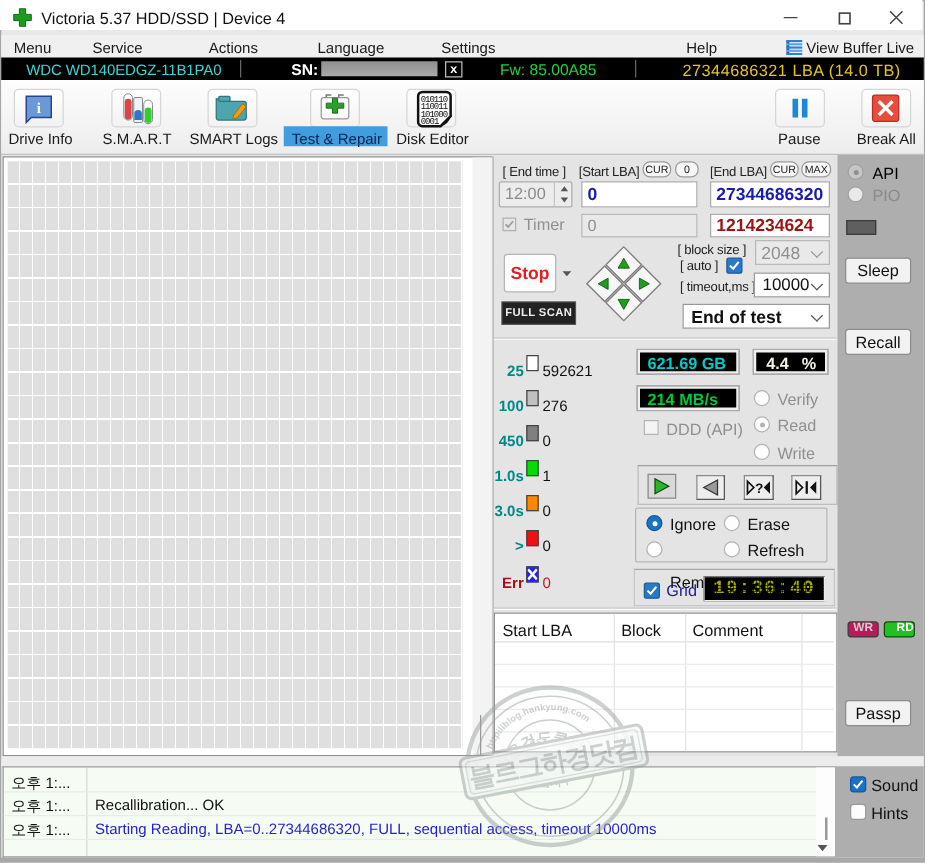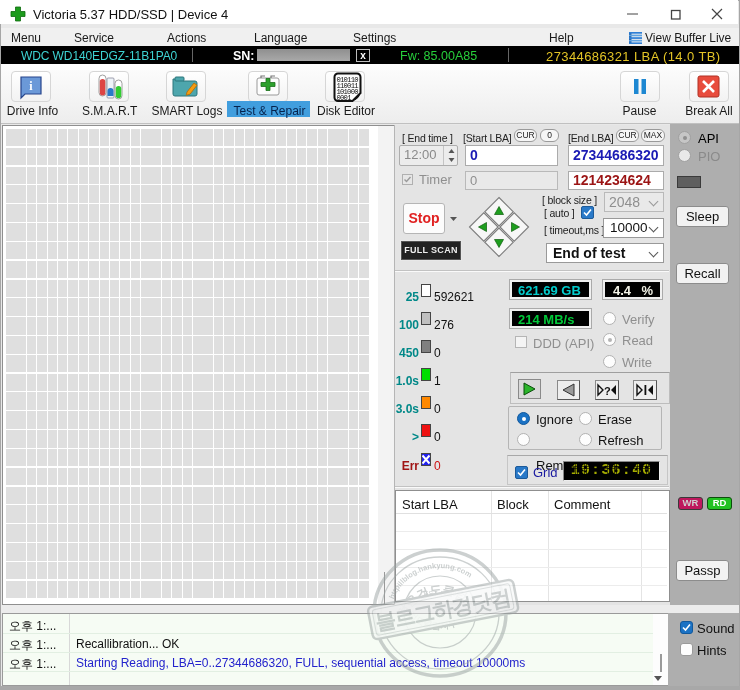--- a/index.html
+++ b/index.html
@@ -357,21 +357,21 @@
 <div class="radio" style="left:678px;top:131px;background:#c6c6c6;border-color:#a0a0a0">
     <div class="abs" style="left:3.5px;top:3.5px;width:4px;height:4px;border-radius:50%;background:#8f8f8f"></div>
   </div>
 <div class="glabel" style="left:698px;top:131px;color:#000000">API</div>
 <div class="radio" style="left:678px;top:149px;background:#e9e9e9;border-color:#a0a0a0"></div>
 <div class="glabel" style="left:698px;top:149px;color:#8a8a8a">PIO</div>
 <div class="abs" style="left:677px;top:176px;width:24px;height:12px;background:#5f5f5f;border:1px solid #3a3a3a"></div>
 <div class="btn" style="left:676px;top:206px;width:53px;height:21px;line-height:19px">Sleep</div>
 <div class="btn" style="left:676px;top:263px;width:53px;height:21px;line-height:19px">Recall</div>
 <div class="abs" style="left:678px;top:497px;width:25px;height:13px;background:#be185d;border:1.5px solid #3a3a3a;border-radius:3px;color:#cfcfcf;font-size:9.5px;font-weight:bold;text-align:center;line-height:10px">WR</div>
-<div class="abs" style="left:707px;top:497px;width:25px;height:13px;background:#22c122;border:1.5px solid #0c4d0c;border-radius:3px;color:#fff;font-size:9.5px;font-weight:bold;text-align:center;line-height:10px">RD</div>
+<div class="abs" style="left:707px;top:497px;width:25px;height:13px;background:#22c122;border:1.5px solid #0c4d0c;border-radius:3px;color:#fff;font-size:9.5px;font-weight:bold;text-align:right;line-height:10px">RD</div>
 <div class="btn" style="left:676px;top:560px;width:53px;height:21px;line-height:19px">Passp</div>
 
 <div id="gapstrip"></div>
 <div id="logarea">
   <div class="abs" style="left:66px;top:0;width:1px;height:71px;background:#d8d8d8"></div>
   <div class="abs" style="left:0;top:19px;width:650px;height:1px;background:#e2efe2"></div>
   <div class="abs" style="left:0;top:38px;width:650px;height:1px;background:#e2efe2"></div>
   <div class="abs" style="left:0;top:57px;width:650px;height:1px;background:#e2efe2"></div>
   <div class="abs" style="left:650px;top:0;width:16px;height:71px;background:#fdfdfd"></div>
   <div class="abs" style="left:657px;top:40px;width:2px;height:18px;background:#9a9a9a"></div>

